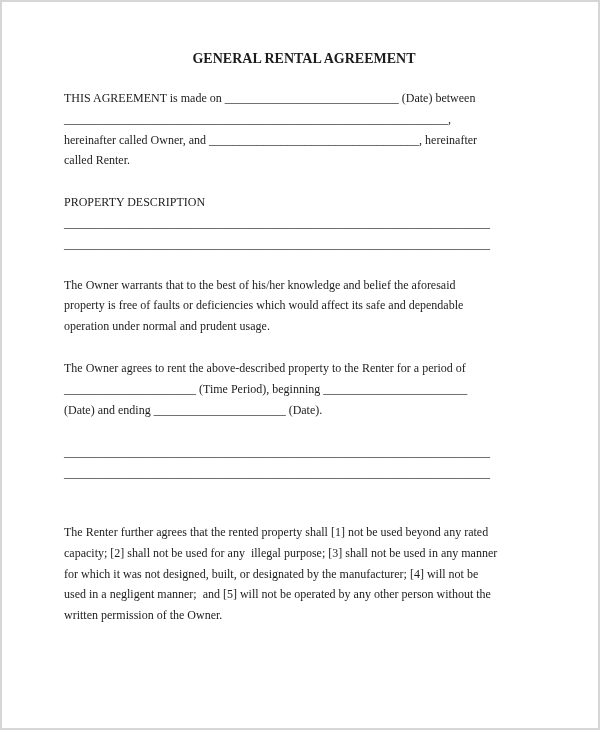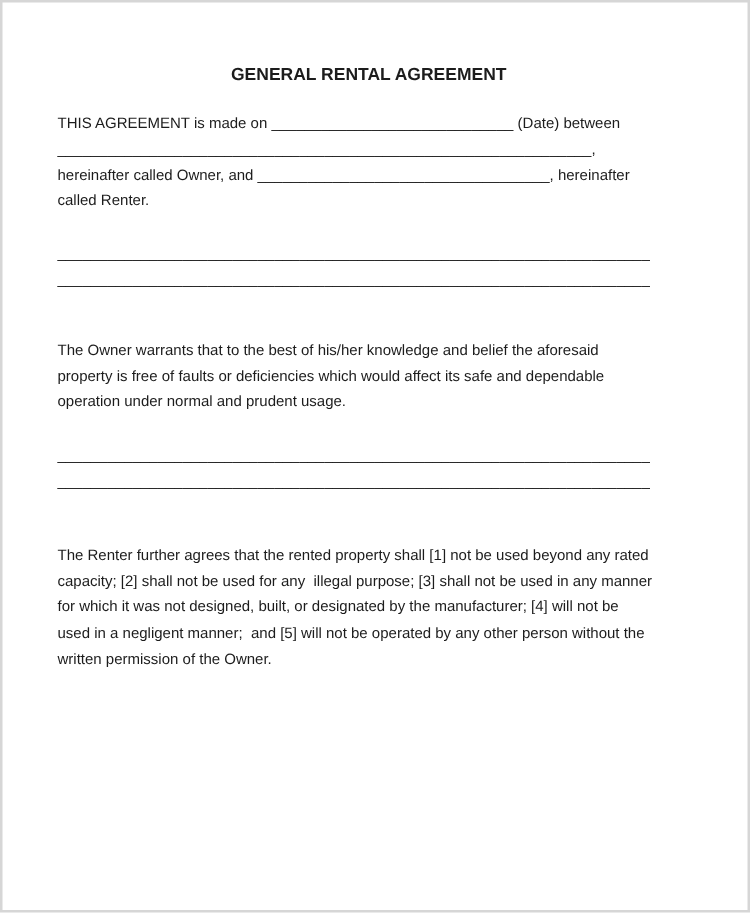--- a/index.html
+++ b/index.html
@@ -8,21 +8,22 @@
     width: 600px;
     height: 730px;
     box-sizing: border-box;
     background: #ffffff;
     border: 2px solid #d6d6d6;
     font-family: "Liberation Sans", sans-serif;
     color: #1c1c1c;
     overflow: hidden;
   }
   .doc {
-    padding: 0 54px 0 44px;
+    padding: 0 54px 0 62px;
+    font-family: Liberation Serif, serif;
   }
   .title {
     font-size: 14px;
     font-weight: bold;
     line-height: 20px;
     text-align: center;
     margin: 47px 0 0 0;
   }
   .block {
     font-size: 12px;
@@ -30,50 +31,54 @@
     margin: 0;
   }
   .block .heading,
   .block .body {
     display: block;
     white-space: pre-wrap;
     word-break: keep-all;
   }
   .mt-40 { margin-top: 19px; }
   .mt-21 { margin-top: 21px; }
-  .mt-24 { margin-top: 36px; }
+  .mt-24 { margin-top: 20px; }
   .mt-22 { margin-top: 22px; }
   .mt-23 { margin-top: 38px; }
 </style>
 </head>
 <body>
 
 <div class="doc">
 
   <h1 class="title">GENERAL RENTAL AGREEMENT</h1>
 
   <div class="block mt-40">
     <span class="body">THIS AGREEMENT is made on _____________________________ (Date) between
 ________________________________________________________________,
 hereinafter called Owner, and ___________________________________, hereinafter
 called Renter.</span>
   </div>
 
   <div class="block mt-21">
+    <span class="heading">PROPERTY DESCRIPTION</span>
     <span class="body">_______________________________________________________________________
 _______________________________________________________________________</span>
   </div>
 
   <div class="block mt-24">
     <span class="body">The Owner warrants that to the best of his/her knowledge and belief the aforesaid
 property is free of faults or deficiencies which would affect its safe and dependable
 operation under normal and prudent usage.</span>
   </div>
 
   <div class="block mt-21">
+    <span class="body">The Owner agrees to rent the above-described property to the Renter for a period of
+______________________ (Time Period), beginning ________________________
+(Date) and ending ______________________ (Date).</span>
   </div>
 
   <div class="block mt-22">
     <span class="body">_______________________________________________________________________
 _______________________________________________________________________</span>
   </div>
 
   <div class="block mt-23">
     <span class="body">The Renter further agrees that the rented property shall [1] not be used beyond any rated
 capacity; [2] shall not be used for any  illegal purpose; [3] shall not be used in any manner

